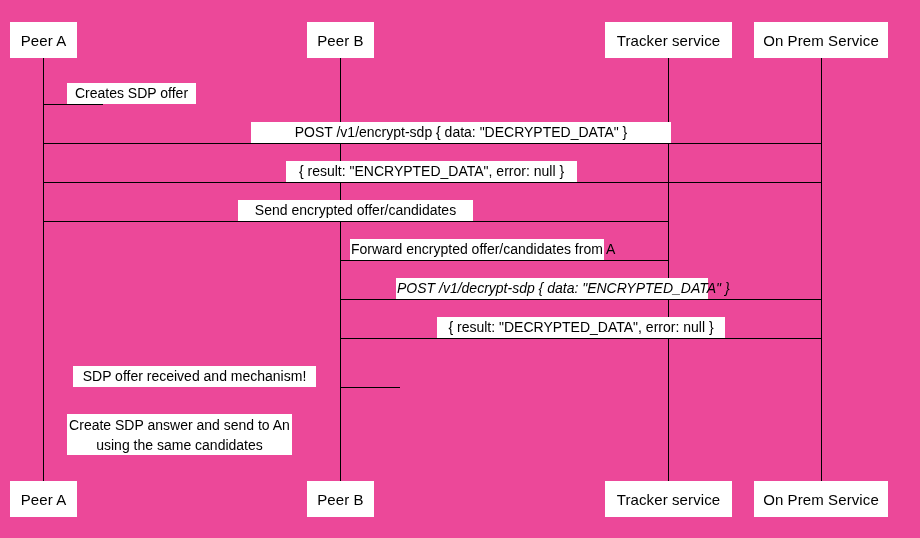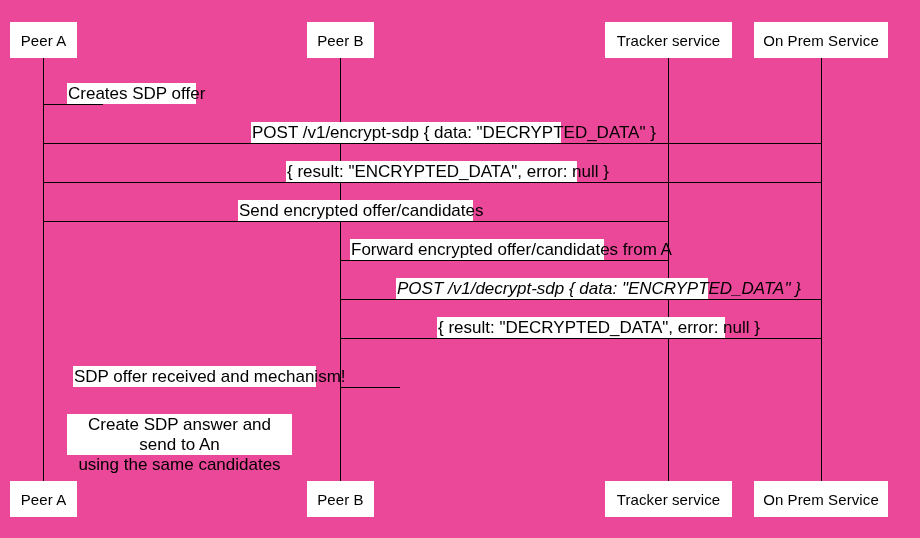--- a/index.html
+++ b/index.html
@@ -46,21 +46,21 @@
     width: 1px;
     background: #000000;
     top: 58px;
     height: 423px;
   }
   
   .msg {
     position: absolute;
     background: #ffffff;
     color: #000000;
-    font-size: 17px;
+    font-size: 14px;
     line-height: 21px;
     white-space: nowrap;
     padding: 0 1px;
     box-sizing: border-box;
     text-align: center;
   }
   .msg.two-line {
     white-space: normal;
     line-height: 20px;
     padding: 1px 2px;
@@ -99,21 +99,21 @@
   <div class="arrow" style="left:43px; top:143px; width:778px;"></div>
   <div class="arrow" style="left:43px; top:182px; width:778px;"></div>
   <div class="arrow" style="left:43px; top:221px; width:625px;"></div>
   <div class="arrow" style="left:340px; top:260px; width:328px;"></div>
   <div class="arrow" style="left:340px; top:299px; width:481px;"></div>
   <div class="arrow" style="left:340px; top:338px; width:481px;"></div>
   <div class="arrow" style="left:340px; top:387px; width:60px;"></div>
 
   <div class="msg" style="left:67px; top:83px; width:129px;">Creates SDP offer</div>
 
-  <div class="msg" style="left:251px; top:122px; width:310px;">POST /v1/encrypt-sdp { data: "DECRYPTED_DATA" }</div>
+  <div class="msg" style="left:251px; top:122px; width:420px;">POST /v1/encrypt-sdp { data: "DECRYPTED_DATA" }</div>
 
   <div class="msg" style="left:286px; top:161px; width:291px;">{ result: "ENCRYPTED_DATA", error: null }</div>
 
   <div class="msg" style="left:238px; top:200px; width:235px;">Send encrypted offer/candidates</div>
 
   <div class="msg" style="left:350px; top:239px; width:254px;">Forward encrypted offer/candidates from A</div>
 
   <div class="msg" style="left:396px; top:278px; width:312px;font-style:italic;">POST /v1/decrypt-sdp { data: "ENCRYPTED_DATA" }</div>
 
   <div class="msg" style="left:437px; top:317px; width:288px;">{ result: "DECRYPTED_DATA", error: null }</div>

